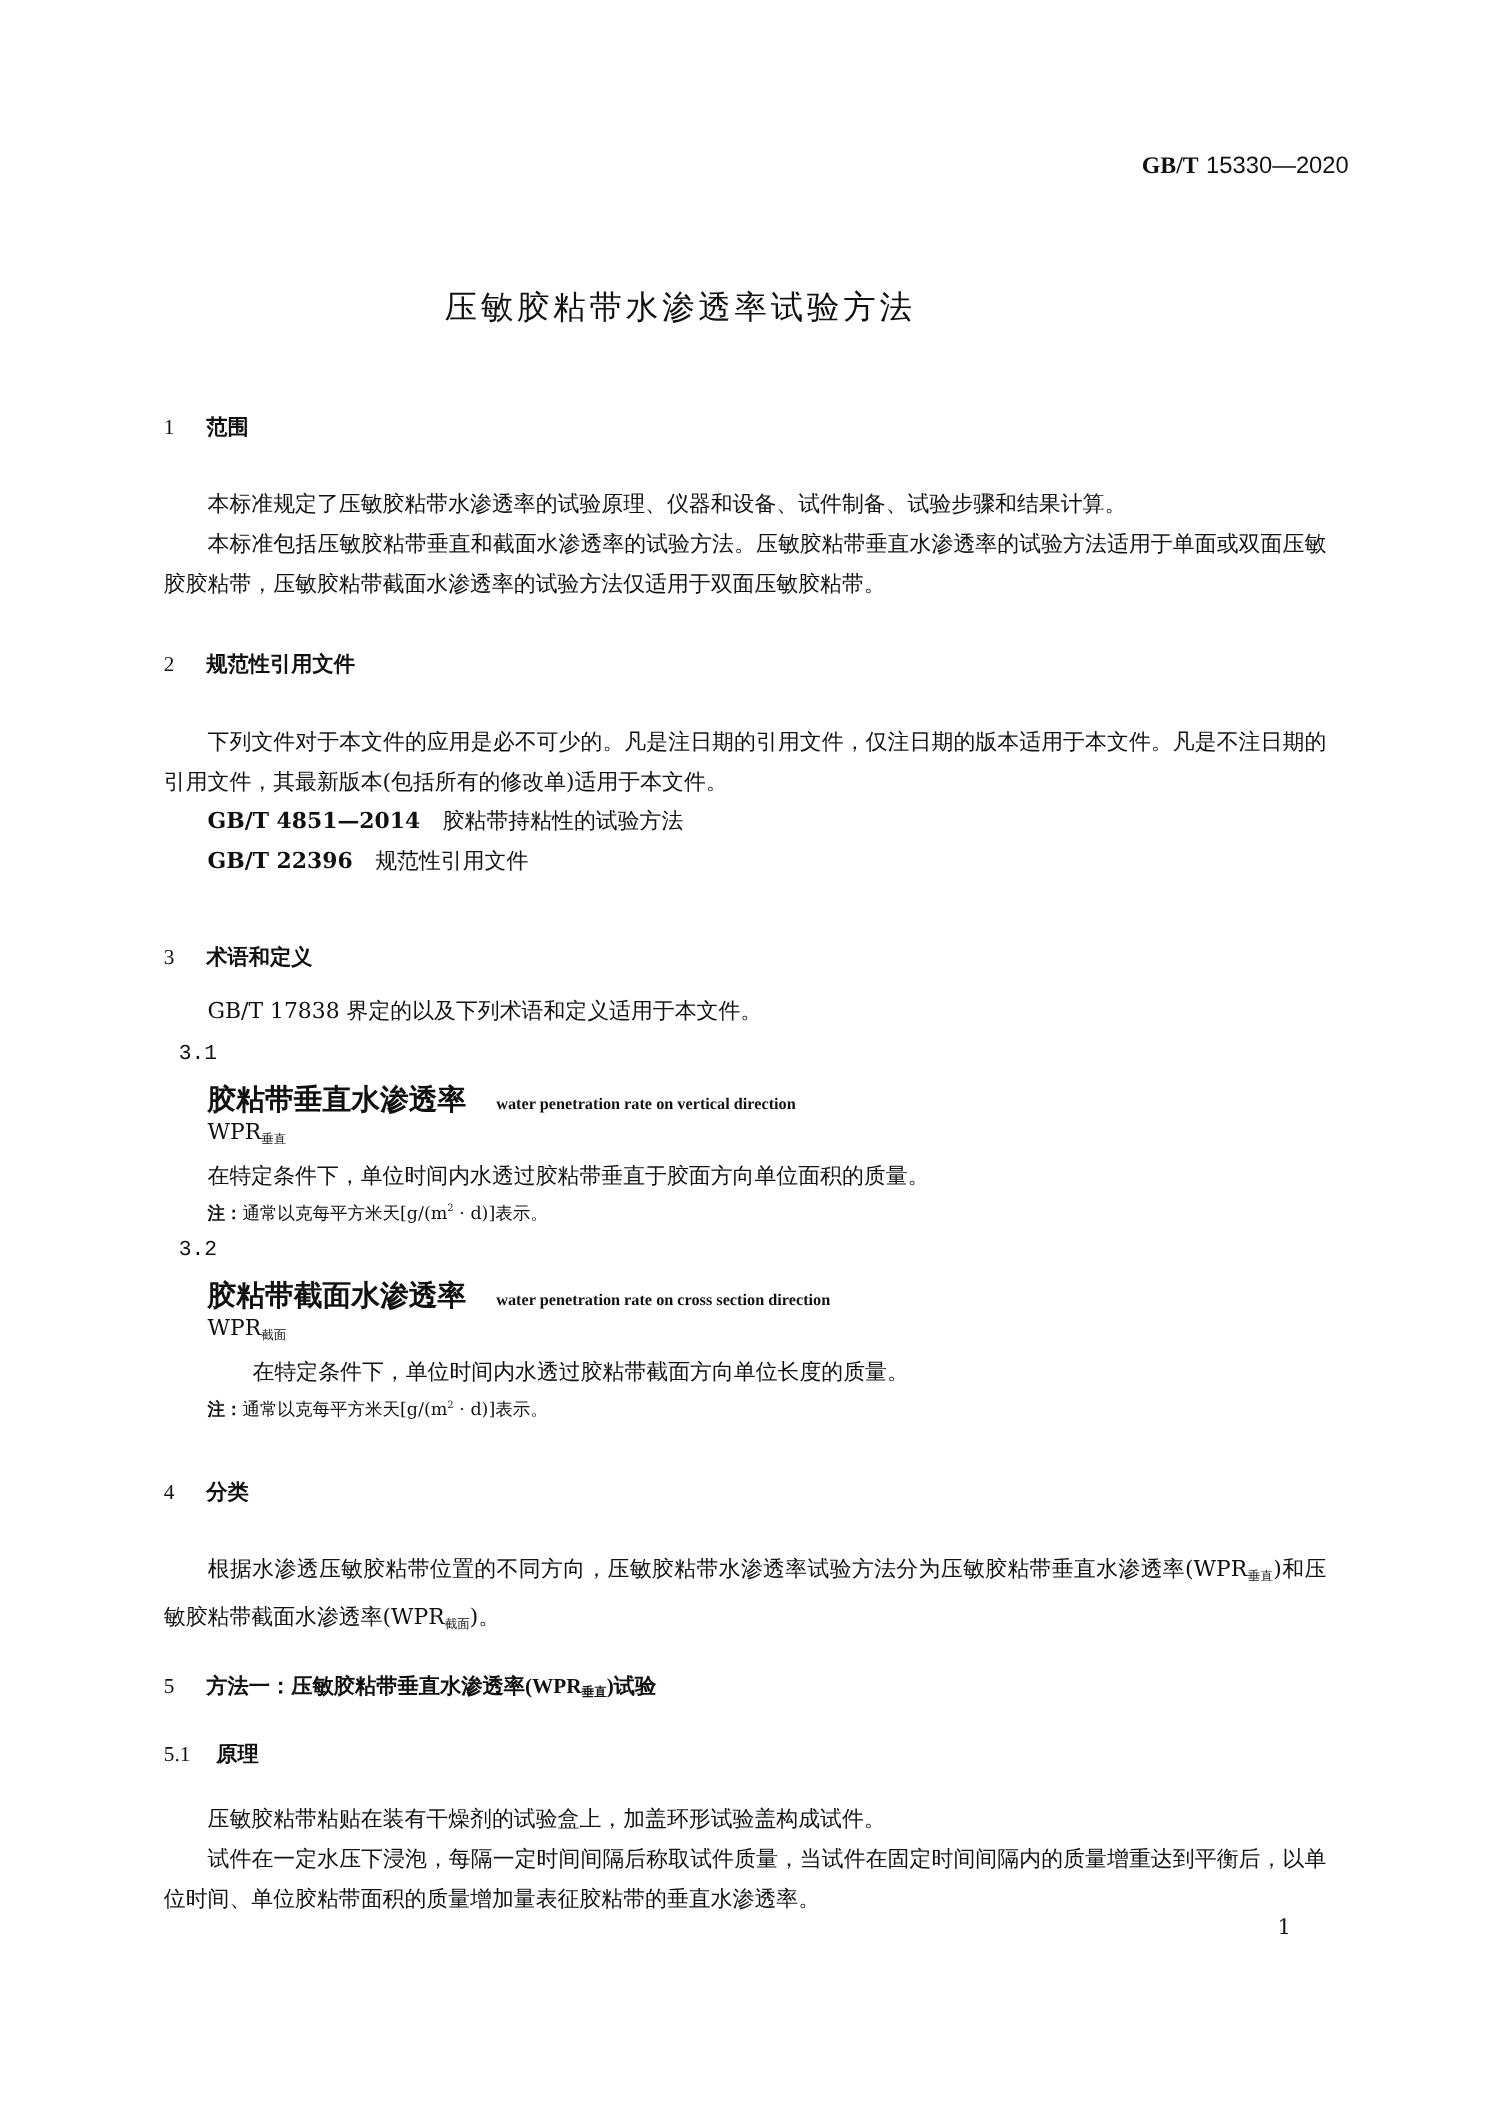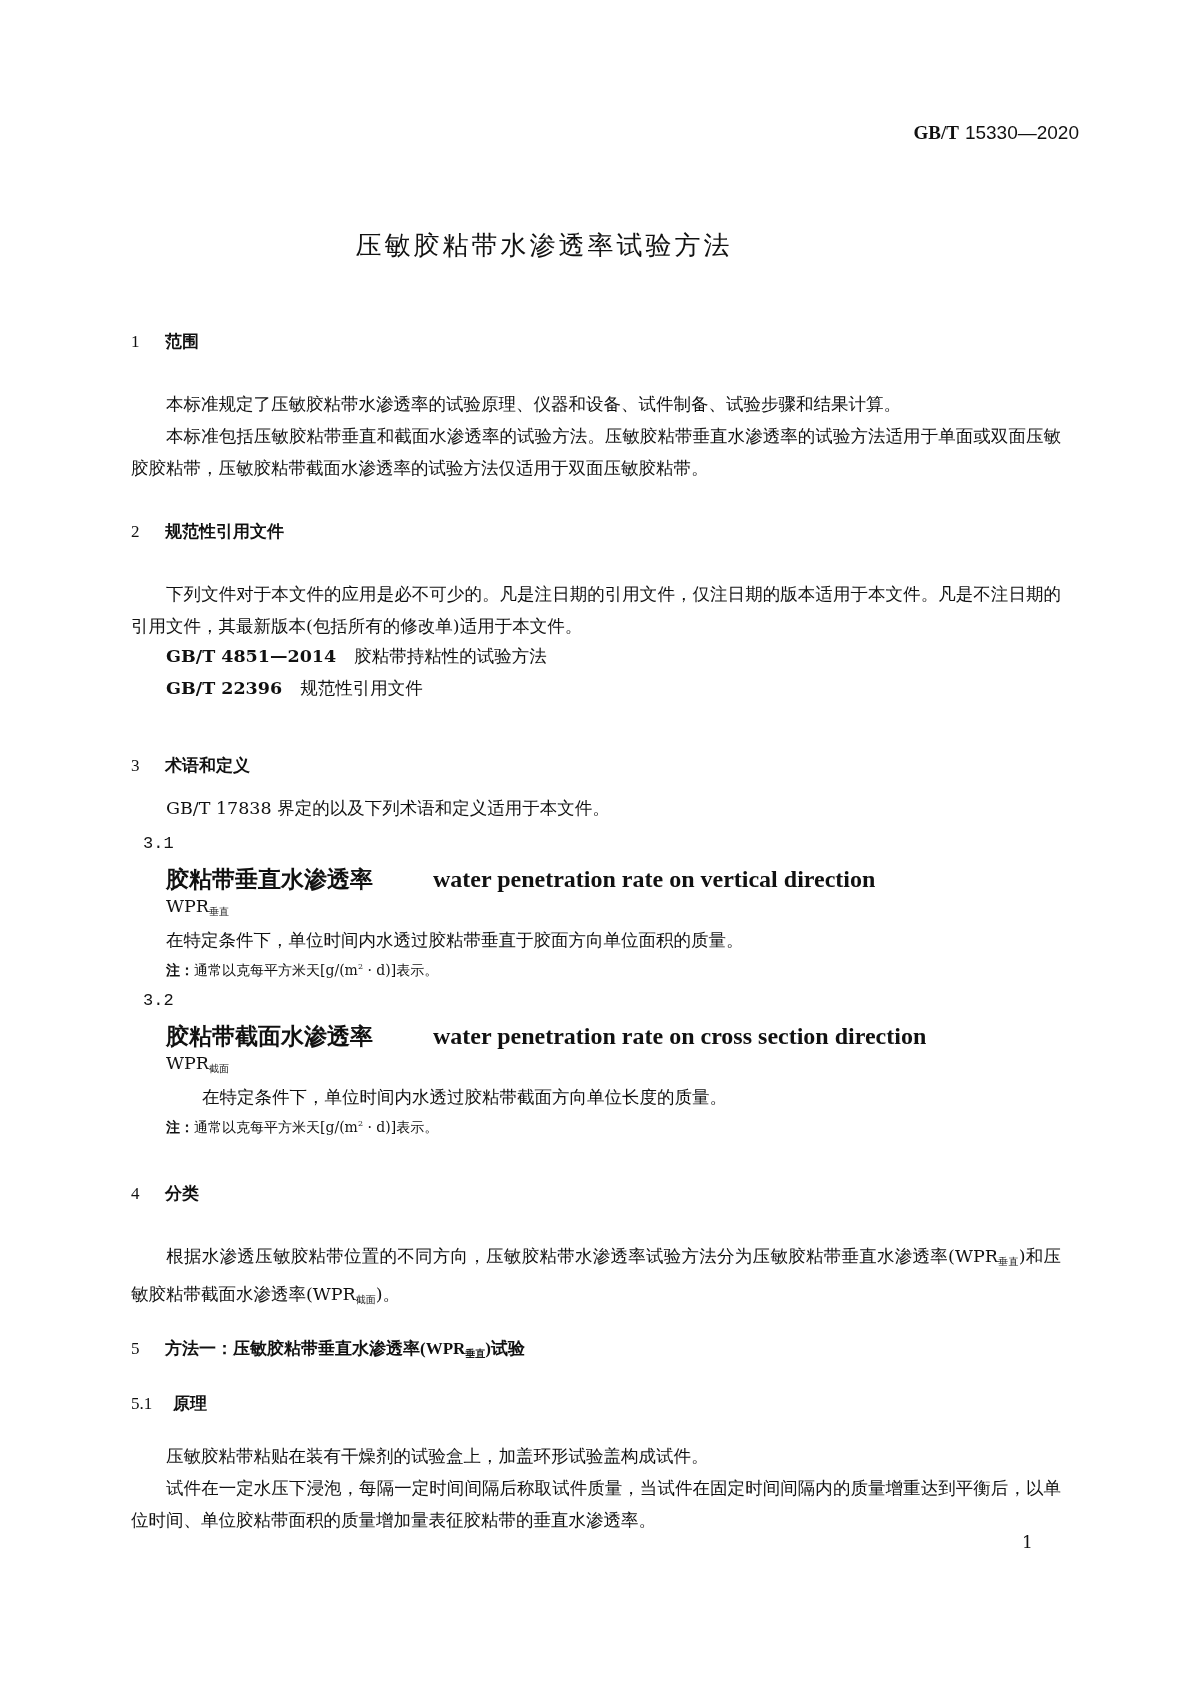--- a/index.html
+++ b/index.html
@@ -26,21 +26,21 @@
   .h1 .num { display: inline-block; width: 34px; font-weight: normal; }
   .h2num { left: 131px; font-size: 17px; font-family: Liberation Mono, monospace; margin-left: 12px; }
   .para {
     left: 131px; width: 930px; font-size: 17.5px; line-height: 32px;
     white-space: normal; text-align: justify; text-align-last: left;
   }
   .para .ind { display: inline-block; width: 35px; }
   .line { left: 166px; font-size: 17.5px; }
   .ref-code { display: inline-block; margin-right: 18px; font-weight: bold; }
   .term-zh { font-family: "DejaVu Sans", sans-serif; font-weight: bold; font-size: 23px; margin-right: 24px; }
-  .term-en { font-family: "Liberation Serif", serif; font-weight: bold; font-size: 24px; margin-left: 36px; }
+  .term-en { font-family: "Liberation Serif", serif; font-weight: bold; font-size: 13px; }
   sub.s { font-size: 10px; vertical-align: -3px; }
   .note { left: 166px; font-size: 14px; }
   .note b { font-family: "DejaVu Sans", sans-serif; }
   sup.sp { font-size: 8px; vertical-align: 6px; }
   .pagenum { left: 1022px; top: 1532px; font-size: 17px; }
 </style>
 </head>
 <body>
 
 <div class="abs std-no">

